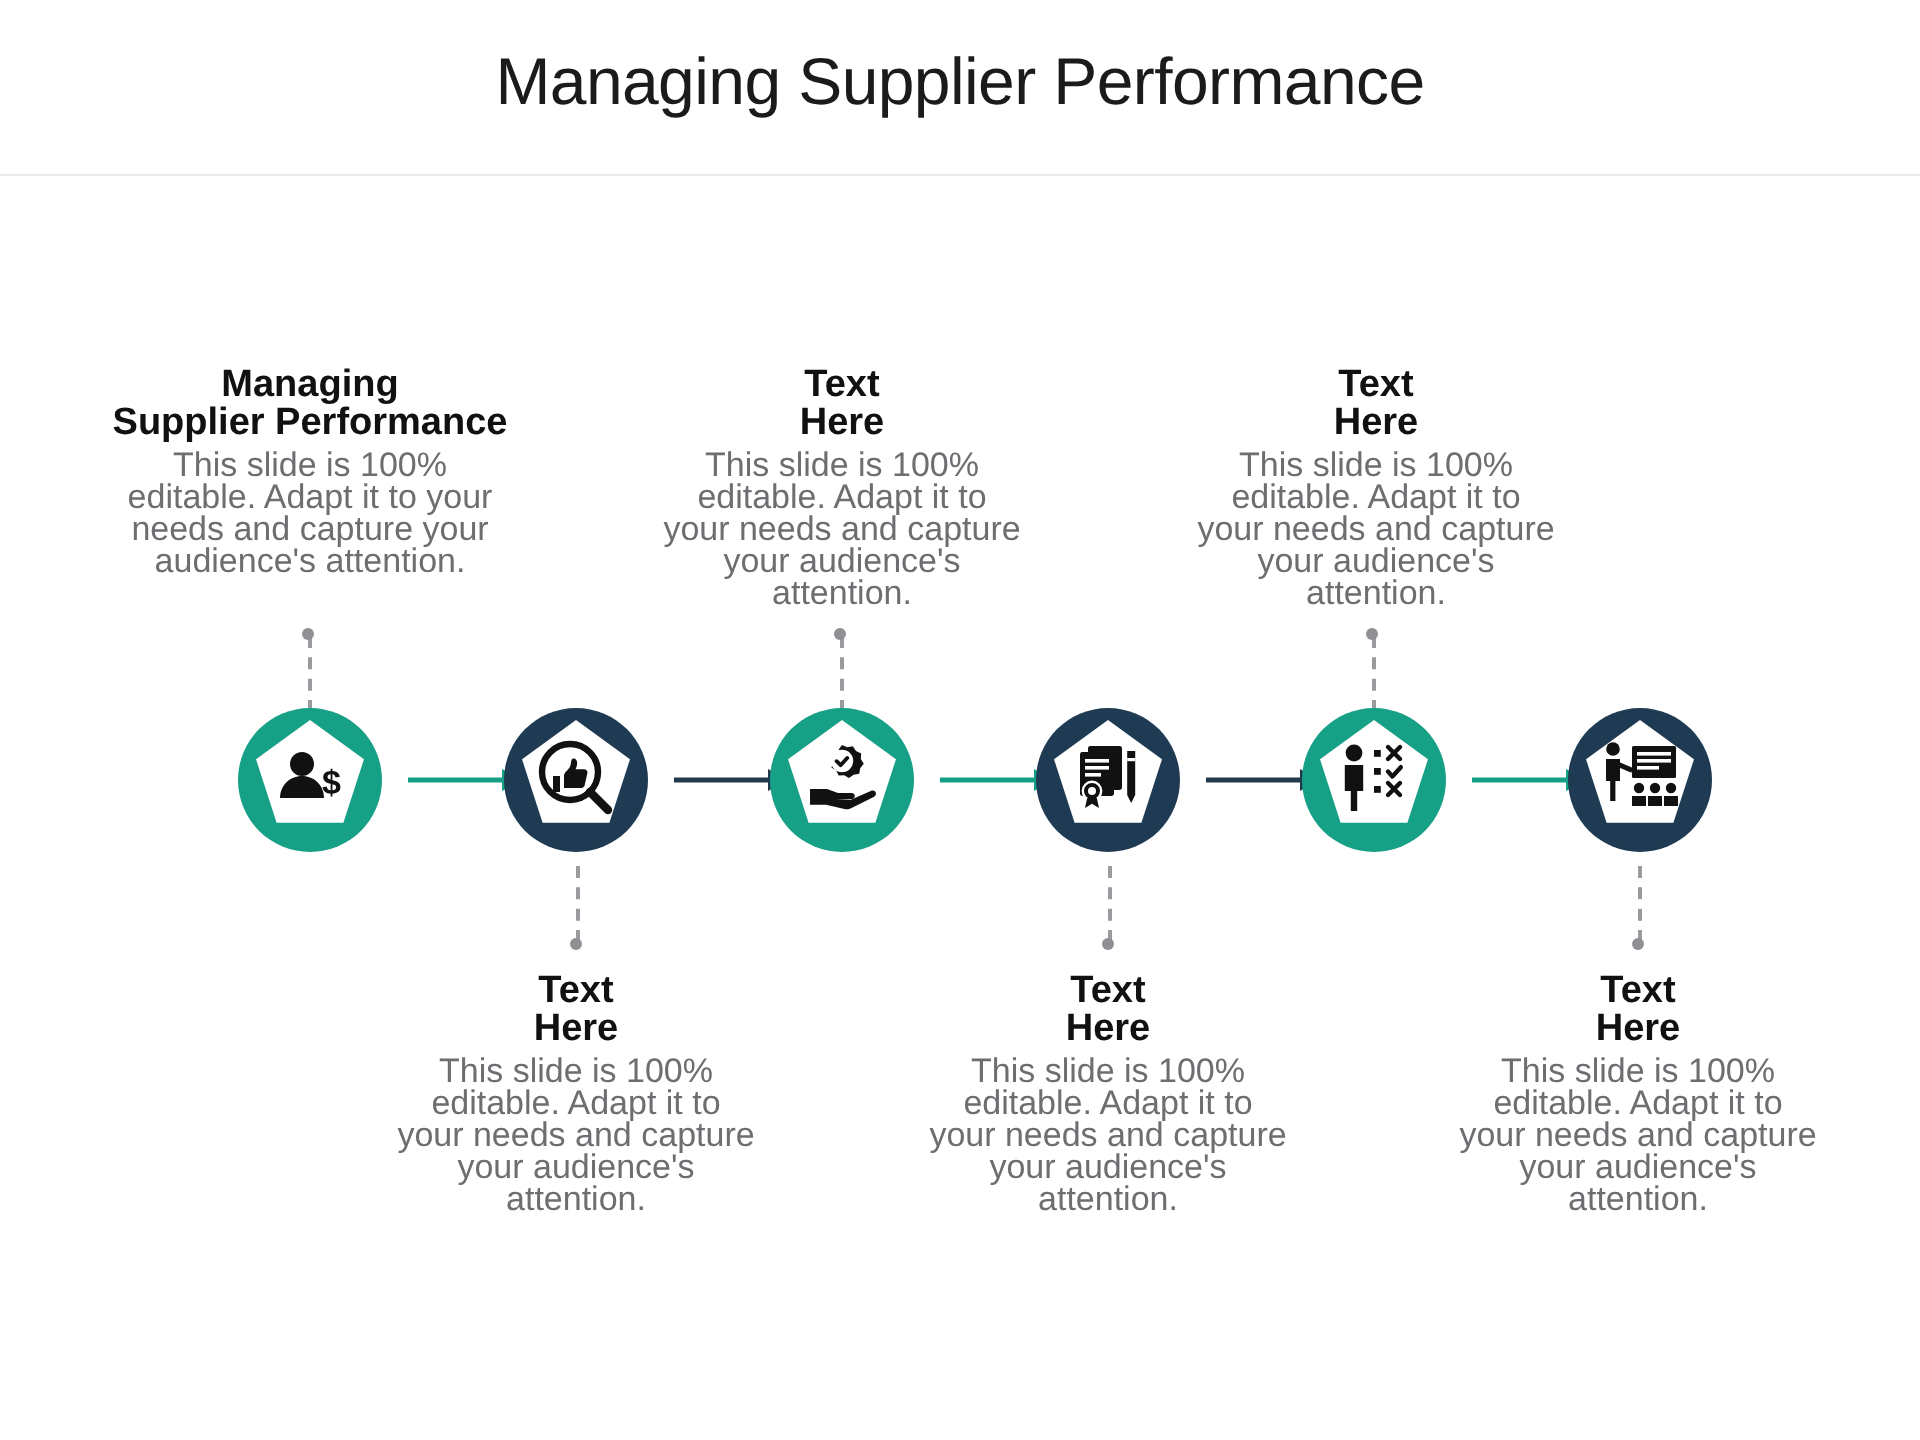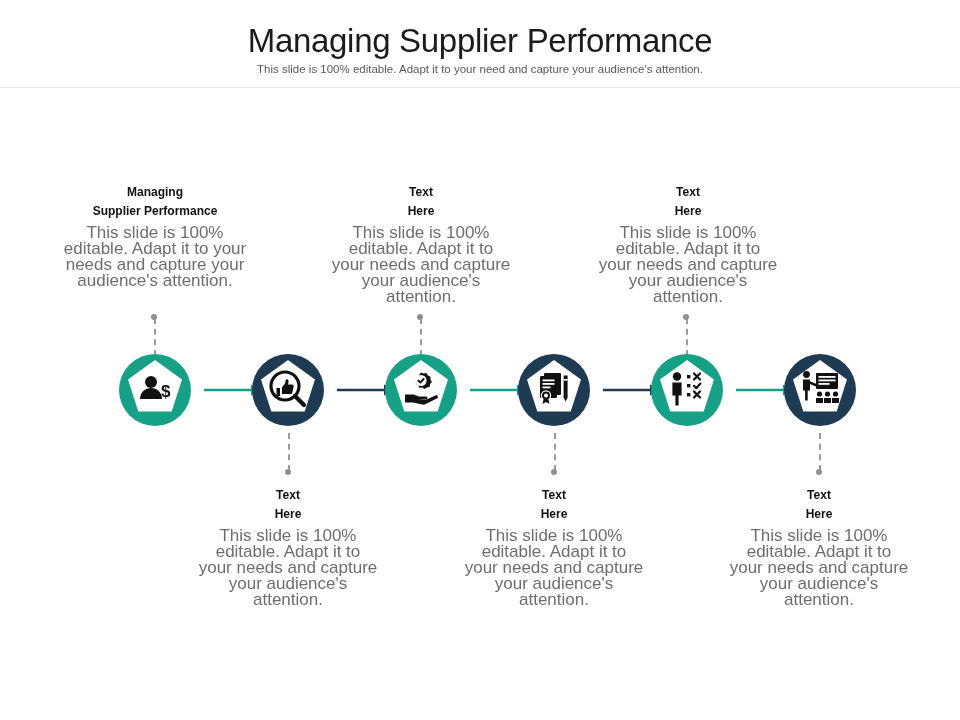--- a/index.html
+++ b/index.html
@@ -59,21 +59,21 @@
     height: 632px;
   }
 
   
   .textblock {
     position: absolute;
     width: 180px;
     text-align: center;
   }
   .tb-heading {
-    font-size: 12px;
+    font-size: 19px;
     font-weight: bold;
     color: #111111;
     line-height: 19px;
     white-space: pre-line;
   }
   .tb-body {
     margin-top: 4px;
     font-size: 17px;
     font-weight: 400;
     color: #6d6e71;
@@ -108,21 +108,20 @@
     position: absolute;
     height: 14px;
   }
   .arrow svg { display: block; }
 </style>
 </head>
 <body>
 
 <div class="header">
   <div class="slide-title">Managing Supplier Performance</div>
-  <div class="slide-subtitle">This slide is 100% editable. Adapt it to your need and capture your audience's attention.</div>
 </div>
 
 <div class="canvas">
 
   <div class="textblock wide" style="left:55px; top:95px;">
     <div class="tb-heading">Managing
 Supplier Performance</div>
     <div class="tb-body">This slide is 100% editable. Adapt it to your needs and capture your audience's attention.</div>
   </div>
 

